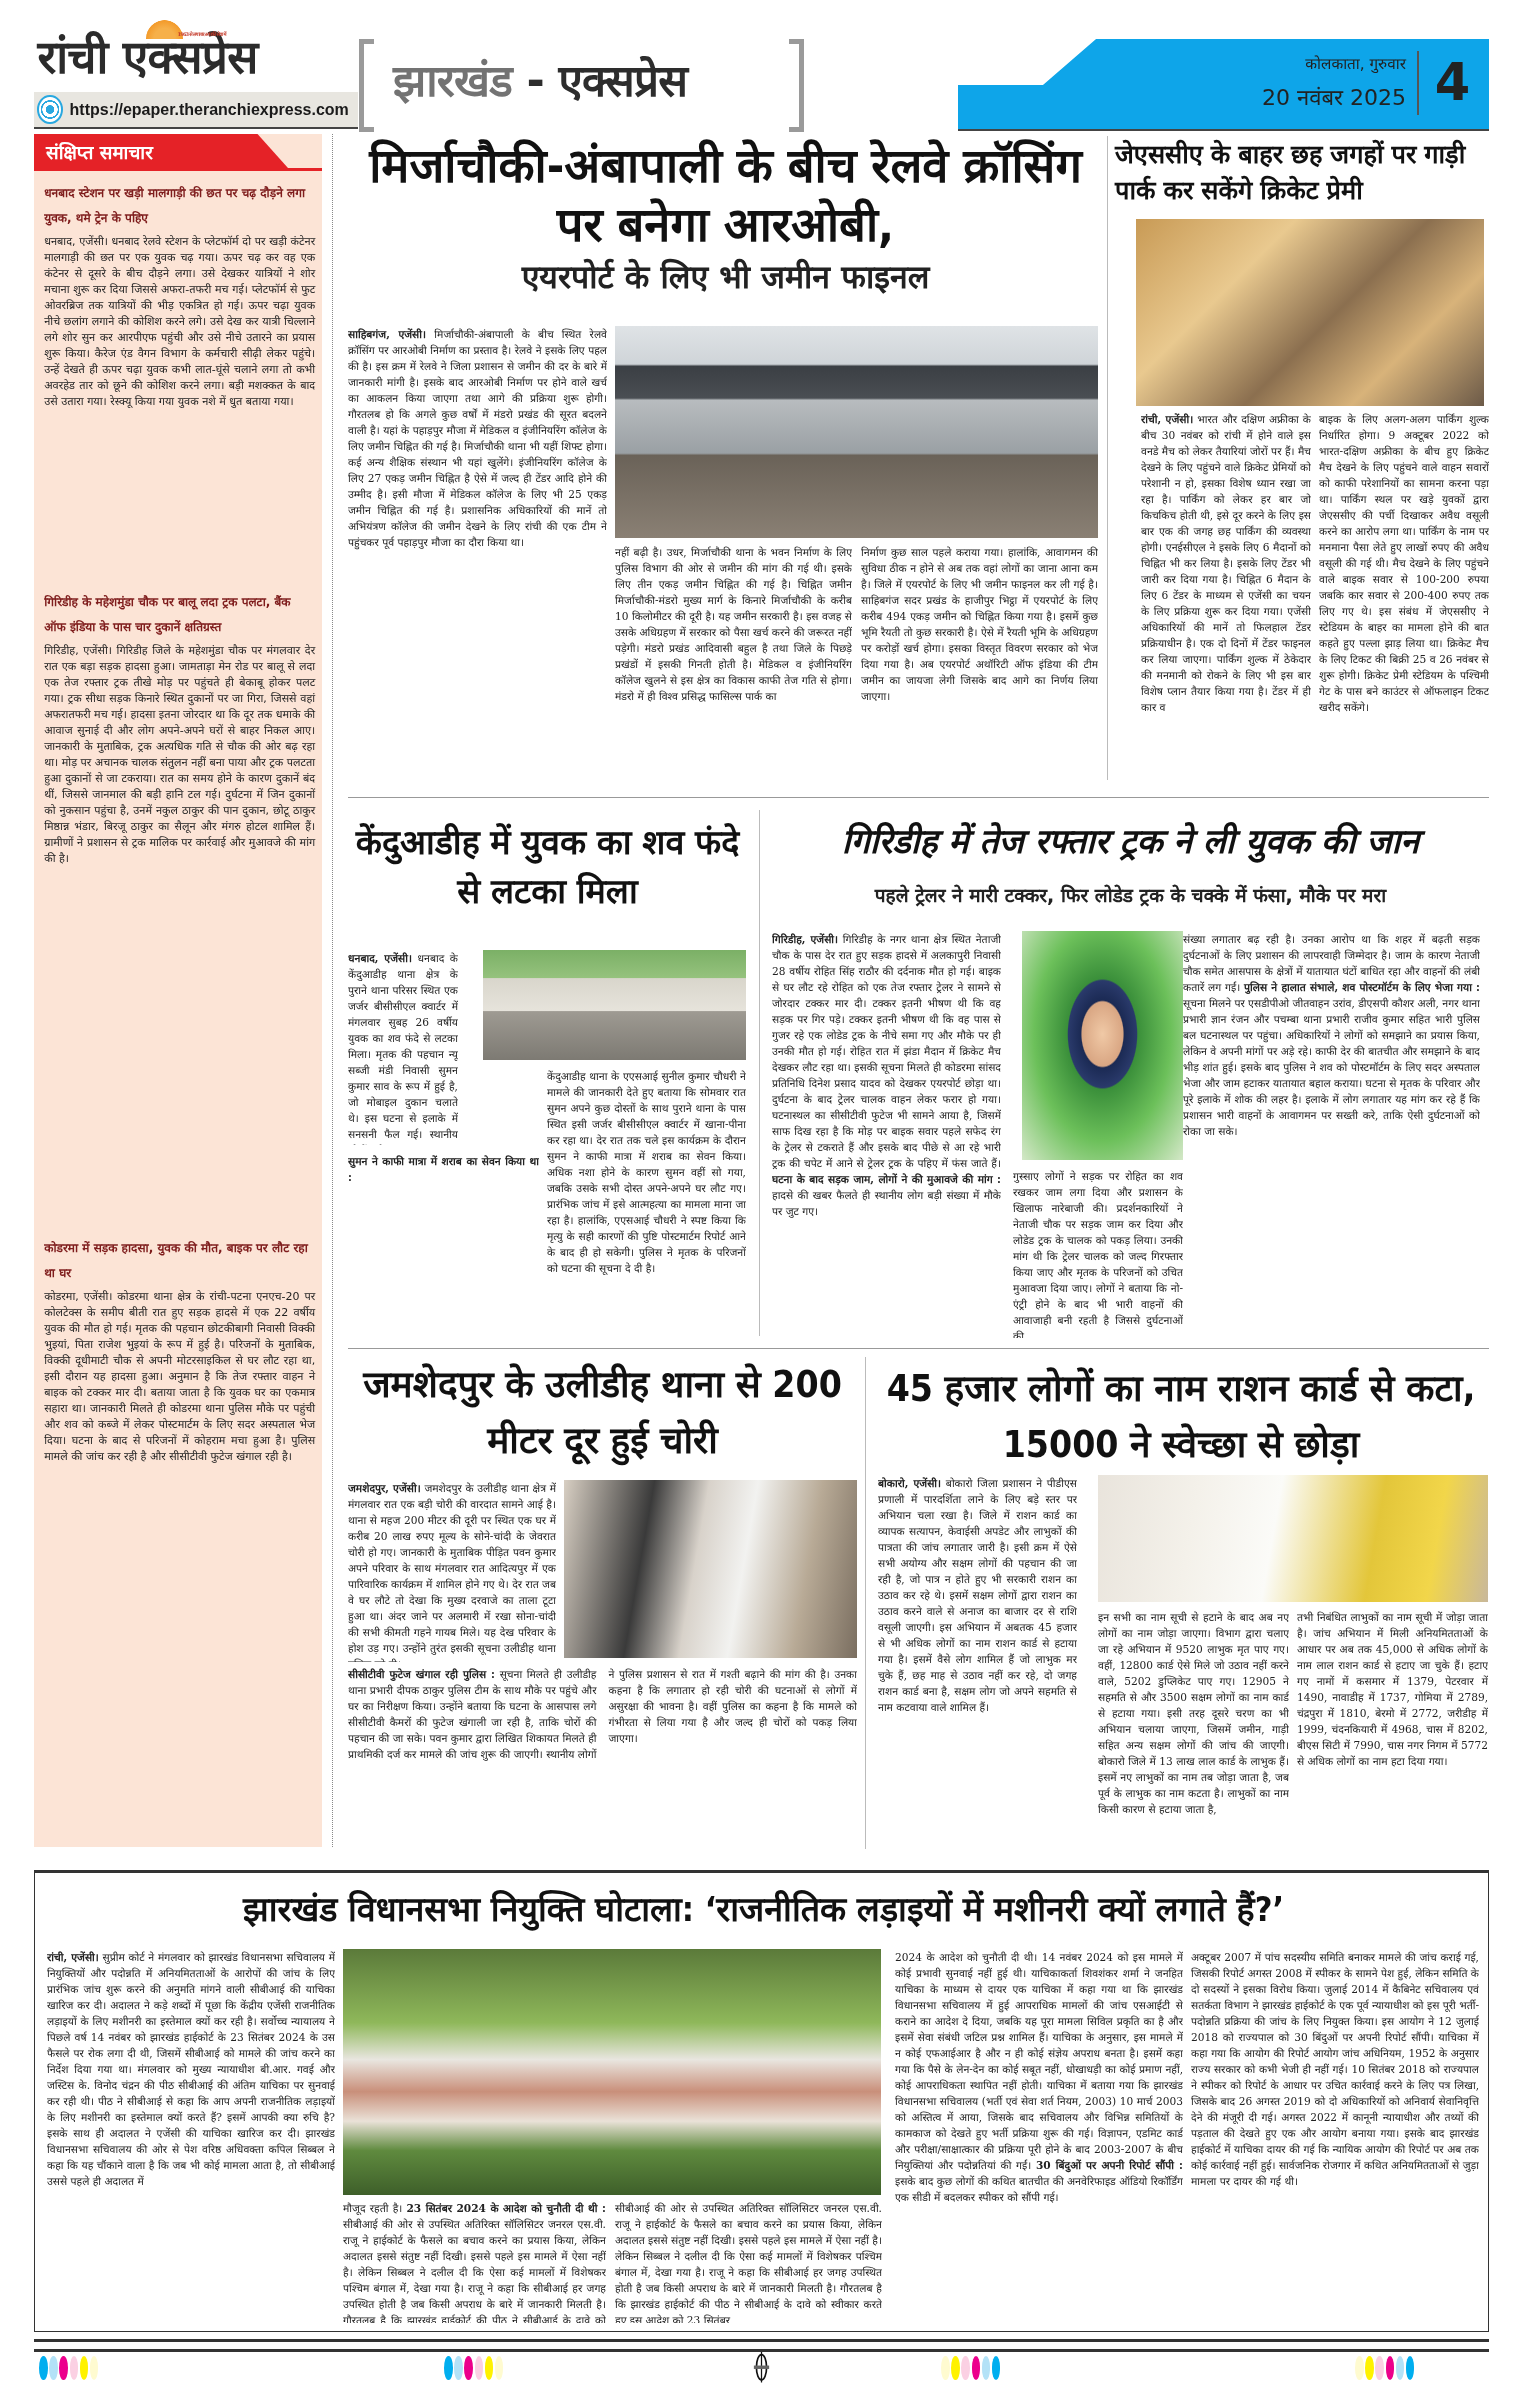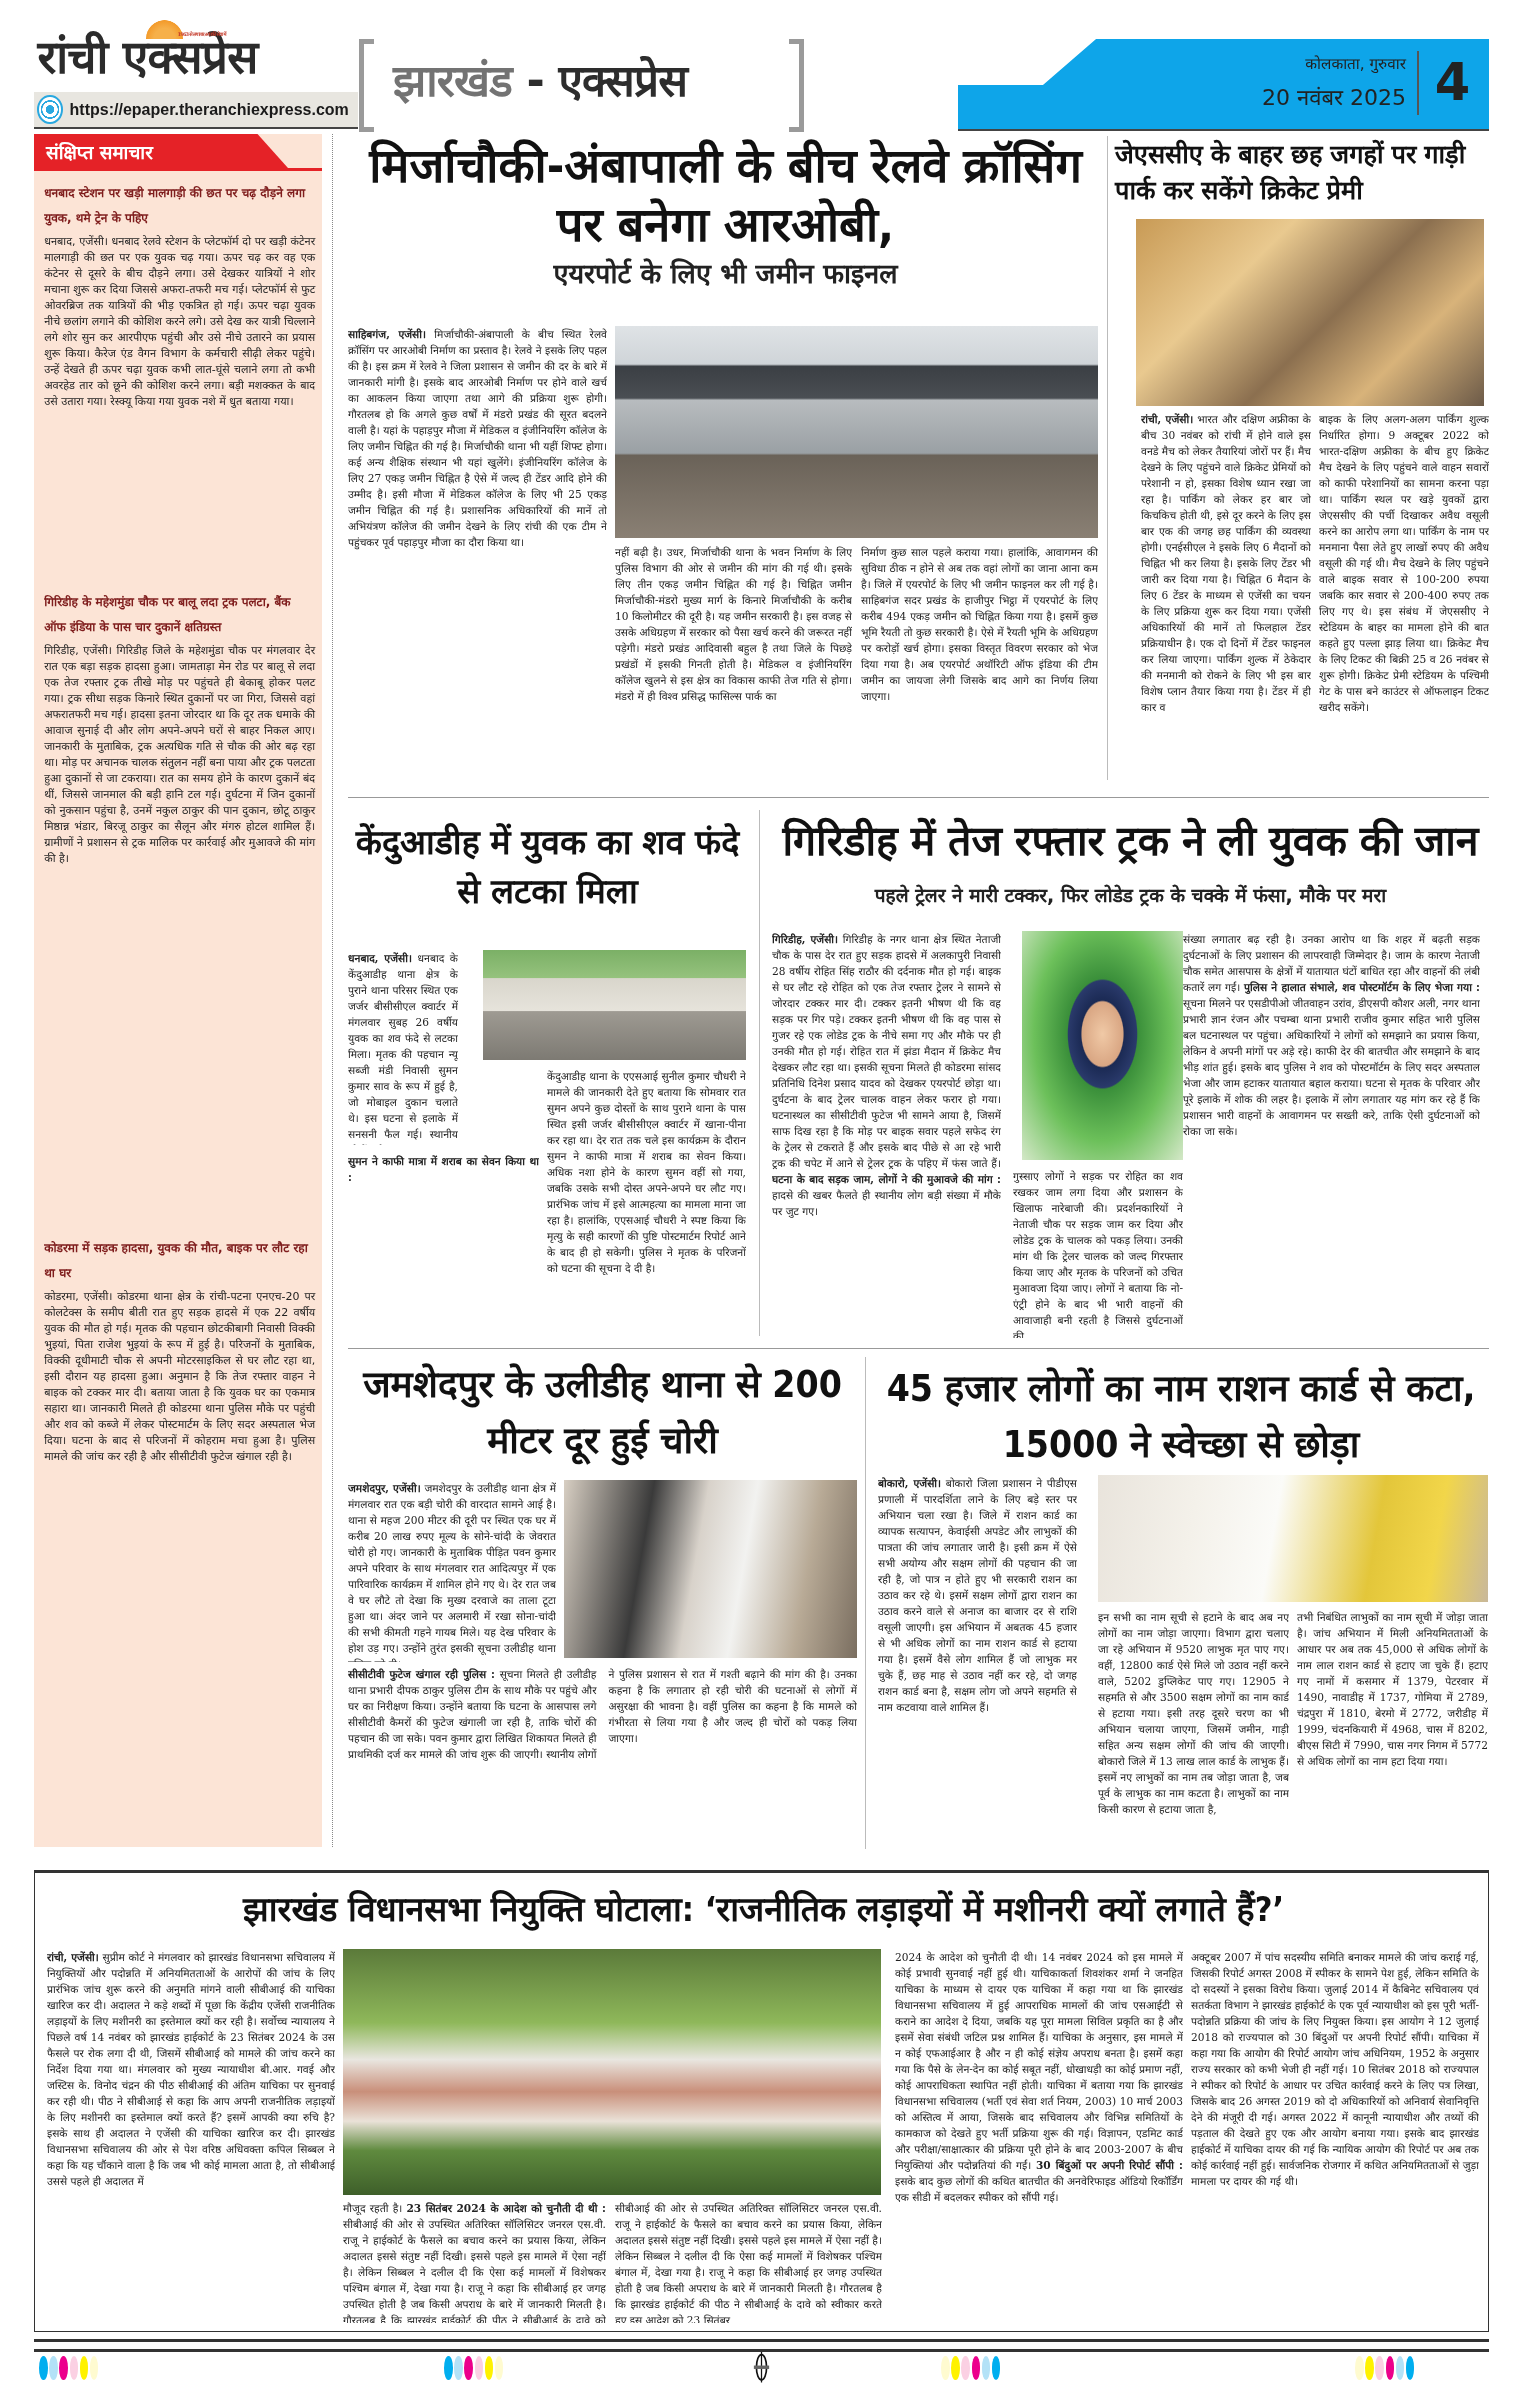--- a/index.html
+++ b/index.html
@@ -97,21 +97,21 @@
     <p>गिरिडीह, एजेंसी। गिरिडीह जिले के महेशमुंडा चौक पर मंगलवार देर रात एक बड़ा सड़क हादसा हुआ। जामताड़ा मेन रोड पर बालू से लदा एक तेज रफ्तार ट्रक तीखे मोड़ पर पहुंचते ही बेकाबू होकर पलट गया। ट्रक सीधा सड़क किनारे स्थित दुकानों पर जा गिरा, जिससे वहां अफरातफरी मच गई। हादसा इतना जोरदार था कि दूर तक धमाके की आवाज सुनाई दी और लोग अपने-अपने घरों से बाहर निकल आए। जानकारी के मुताबिक, ट्रक अत्यधिक गति से चौक की ओर बढ़ रहा था। मोड़ पर अचानक चालक संतुलन नहीं बना पाया और ट्रक पलटता हुआ दुकानों से जा टकराया। रात का समय होने के कारण दुकानें बंद थीं, जिससे जानमाल की बड़ी हानि टल गई। दुर्घटना में जिन दुकानों को नुकसान पहुंचा है, उनमें नकुल ठाकुर की पान दुकान, छोटू ठाकुर मिष्ठान्न भंडार, बिरजू ठाकुर का सैलून और मंगरु होटल शामिल हैं। ग्रामीणों ने प्रशासन से ट्रक मालिक पर कार्रवाई और मुआवजे की मांग की है।</p>
   </div>
   <div class="brief" style="top:1102px;">
     <h3>कोडरमा में सड़क हादसा, युवक की मौत, बाइक पर लौट रहा था घर</h3>
     <p>कोडरमा, एजेंसी। कोडरमा थाना क्षेत्र के रांची-पटना एनएच-20 पर कोलटेक्स के समीप बीती रात हुए सड़क हादसे में एक 22 वर्षीय युवक की मौत हो गई। मृतक की पहचान छोटकीबागी निवासी विक्की भुइयां, पिता राजेश भुइयां के रूप में हुई है। परिजनों के मुताबिक, विक्की दूधीमाटी चौक से अपनी मोटरसाइकिल से घर लौट रहा था, इसी दौरान यह हादसा हुआ। अनुमान है कि तेज रफ्तार वाहन ने बाइक को टक्कर मार दी। बताया जाता है कि युवक घर का एकमात्र सहारा था। जानकारी मिलते ही कोडरमा थाना पुलिस मौके पर पहुंची और शव को कब्जे में लेकर पोस्टमार्टम के लिए सदर अस्पताल भेज दिया। घटना के बाद से परिजनों में कोहराम मचा हुआ है। पुलिस मामले की जांच कर रही है और सीसीटीवी फुटेज खंगाल रही है।</p>
   </div>
 </div>
 <div class="dots-v" style="left:332px;"></div>
 
 <div class="headline" style="left:348px; top:136px; width:755px; font-size:47px; line-height:59px;">मिर्जाचौकी-अंबापाली के बीच रेलवे क्रॉसिंग पर बनेगा आरओबी,</div>
-<div class="subhead" style="left:348px; top:254px; width:755px; font-size:27px;">एयरपोर्ट के लिए भी जमीन फाइनल</div>
+<div class="subhead" style="left:348px; top:254px; width:755px; font-size:32px;">एयरपोर्ट के लिए भी जमीन फाइनल</div>
 <div class="body" style="left:348px; top:326px; width:259px; height:424px;">
   <b>साहिबगंज, एजेंसी।</b>
   <span>मिर्जाचौकी-अंबापाली के बीच स्थित रेलवे क्रॉसिंग पर आरओबी निर्माण का प्रस्ताव है। रेलवे ने इसके लिए पहल की है। इस क्रम में रेलवे ने जिला प्रशासन से जमीन की दर के बारे में जानकारी मांगी है। इसके बाद आरओबी निर्माण पर होने वाले खर्च का आकलन किया जाएगा तथा आगे की प्रक्रिया शुरू होगी। गौरतलब हो कि अगले कुछ वर्षों में मंडरो प्रखंड की सूरत बदलने वाली है। यहां के पहाड़पुर मौजा में मेडिकल व इंजीनियरिंग कॉलेज के लिए जमीन चिह्नित की गई है। मिर्जाचौकी थाना भी यहीं शिफ्ट होगा। कई अन्य शैक्षिक संस्थान भी यहां खुलेंगे। इंजीनियरिंग कॉलेज के लिए 27 एकड़ जमीन चिह्नित है ऐसे में जल्द ही टेंडर आदि होने की उम्मीद है। इसी मौजा में मेडिकल कॉलेज के लिए भी 25 एकड़ जमीन चिह्नित की गई है। प्रशासनिक अधिकारियों की मानें तो अभियंत्रण कॉलेज की जमीन देखने के लिए रांची की एक टीम ने पहुंचकर पूर्व पहाड़पुर मौजा का दौरा किया था।</span>
 </div>
 <div class="photo photo-bridge" style="left:615px; top:326px; width:483px; height:212px;"></div>
 <div class="body" style="left:615px; top:544px; width:237px; height:212px;">नहीं बढ़ी है। उधर, मिर्जाचौकी थाना के भवन निर्माण के लिए पुलिस विभाग की ओर से जमीन की मांग की गई थी। इसके लिए तीन एकड़ जमीन चिह्नित की गई है। चिह्नित जमीन मिर्जाचौकी-मंडरो मुख्य मार्ग के किनारे मिर्जाचौकी के करीब 10 किलोमीटर की दूरी है। यह जमीन सरकारी है। इस वजह से उसके अधिग्रहण में सरकार को पैसा खर्च करने की जरूरत नहीं पड़ेगी। मंडरो प्रखंड आदिवासी बहुल है तथा जिले के पिछड़े प्रखंडों में इसकी गिनती होती है। मेडिकल व इंजीनियरिंग कॉलेज खुलने से इस क्षेत्र का विकास काफी तेज गति से होगा। मंडरो में ही विश्व प्रसिद्ध फासिल्स पार्क का</div>
 <div class="body" style="left:861px; top:544px; width:237px; height:212px;">निर्माण कुछ साल पहले कराया गया। हालांकि, आवागमन की सुविधा ठीक न होने से अब तक वहां लोगों का जाना आना कम है। जिले में एयरपोर्ट के लिए भी जमीन फाइनल कर ली गई है। साहिबगंज सदर प्रखंड के हाजीपुर भिट्ठा में एयरपोर्ट के लिए करीब 494 एकड़ जमीन को चिह्नित किया गया है। इसमें कुछ भूमि रैयती तो कुछ सरकारी है। ऐसे में रैयती भूमि के अधिग्रहण पर करोड़ों खर्च होगा। इसका विस्तृत विवरण सरकार को भेज दिया गया है। अब एयरपोर्ट अथॉरिटी ऑफ इंडिया की टीम जमीन का जायजा लेगी जिसके बाद आगे का निर्णय लिया जाएगा।</div>
 
 <div class="rule-v" style="left:1107px; top:136px; height:644px;"></div>
 <div class="headline" style="left:1115px; top:136px; width:373px; font-size:25.4px; line-height:36px; text-align:left;">जेएससीए के बाहर छह जगहों पर गाड़ी पार्क कर सकेंगे क्रिकेट प्रेमी</div>
@@ -129,21 +129,21 @@
   <b>धनबाद, एजेंसी।</b>
   <span>धनबाद के केंदुआडीह थाना क्षेत्र के पुराने थाना परिसर स्थित एक जर्जर बीसीसीएल क्वार्टर में मंगलवार सुबह 26 वर्षीय युवक का शव फंदे से लटका मिला। मृतक की पहचान न्यू सब्जी मंडी निवासी सुमन कुमार साव के रूप में हुई है, जो मोबाइल दुकान चलाते थे। इस घटना से इलाके में सनसनी फैल गई। स्थानीय लोगों ने मंगलवार सुबह क्वार्टर के अंदर सुमन का शव पंखे के सहारे फंदे से लटका देखा। उन्होंने तत्काल पुलिस को सूचना दी। सूचना मिलते ही केंदुआडीह थाना पुलिस मौके पर पहुंची और शव को कब्जे में लेकर आगे की जांच शुरू की।</span>
 </div>
 <div class="photo photo-house" style="left:483px; top:950px; width:263px; height:110px;"></div>
 <div class="body" style="left:348px; top:1153px; width:191px; height:178px;">
   <b>सुमन ने काफी मात्रा में शराब का सेवन किया था :</b>
 </div>
 <div class="body" style="left:547px; top:1068px; width:199px; height:263px;">केंदुआडीह थाना के एएसआई सुनील कुमार चौधरी ने मामले की जानकारी देते हुए बताया कि सोमवार रात सुमन अपने कुछ दोस्तों के साथ पुराने थाना के पास स्थित इसी जर्जर बीसीसीएल क्वार्टर में खाना-पीना कर रहा था। देर रात तक चले इस कार्यक्रम के दौरान सुमन ने काफी मात्रा में शराब का सेवन किया। अधिक नशा होने के कारण सुमन वहीं सो गया, जबकि उसके सभी दोस्त अपने-अपने घर लौट गए। प्रारंभिक जांच में इसे आत्महत्या का मामला माना जा रहा है। हालांकि, एएसआई चौधरी ने स्पष्ट किया कि मृत्यु के सही कारणों की पुष्टि पोस्टमार्टम रिपोर्ट आने के बाद ही हो सकेगी। पुलिस ने मृतक के परिजनों को घटना की सूचना दे दी है।</div>
 
 <div class="rule-v" style="left:759px; top:810px; height:526px;"></div>
-<div class="headline" style="left:772px; top:818px; width:717px; font-size:41px; line-height:47px;">गिरिडीह में तेज रफ्तार ट्रक ने ली युवक की जान</div>
+<div class="headline" style="left:772px; top:818px; width:717px; font-size:34px; line-height:47px;font-style:italic;">गिरिडीह में तेज रफ्तार ट्रक ने ली युवक की जान</div>
 <div class="subhead" style="left:772px; top:882px; width:717px; font-size:19px;">पहले ट्रेलर ने मारी टक्कर, फिर लोडेड ट्रक के चक्के में फंसा, मौके पर मरा</div>
 <div class="body" style="left:772px; top:931px; width:229px; height:407px;">
   <b>गिरिडीह, एजेंसी।</b>
   <span>गिरिडीह के नगर थाना क्षेत्र स्थित नेताजी चौक के पास देर रात हुए सड़क हादसे में अलकापुरी निवासी 28 वर्षीय रोहित सिंह राठौर की दर्दनाक मौत हो गई। बाइक से घर लौट रहे रोहित को एक तेज रफ्तार ट्रेलर ने सामने से जोरदार टक्कर मार दी। टक्कर इतनी भीषण थी कि वह सड़क पर गिर पड़े। टक्कर इतनी भीषण थी कि वह पास से गुजर रहे एक लोडेड ट्रक के नीचे समा गए और मौके पर ही उनकी मौत हो गई। रोहित रात में झंडा मैदान में क्रिकेट मैच देखकर लौट रहा था। इसकी सूचना मिलते ही कोडरमा सांसद प्रतिनिधि दिनेश प्रसाद यादव को देखकर एयरपोर्ट छोड़ा था। दुर्घटना के बाद ट्रेलर चालक वाहन लेकर फरार हो गया। घटनास्थल का सीसीटीवी फुटेज भी सामने आया है, जिसमें साफ दिख रहा है कि मोड़ पर बाइक सवार पहले सफेद रंग के ट्रेलर से टकराते हैं और इसके बाद पीछे से आ रहे भारी ट्रक की चपेट में आने से ट्रेलर ट्रक के पहिए में फंस जाते हैं।</span>
   <b>घटना के बाद सड़क जाम, लोगों ने की मुआवजे की मांग :</b>
   <span>हादसे की खबर फैलते ही स्थानीय लोग बड़ी संख्या में मौके पर जुट गए।</span>
 </div>
 <div class="photo photo-man" style="left:1022px; top:931px; width:161px; height:229px;"></div>
 <div class="body" style="left:1013px; top:1168px; width:170px; height:170px;">
   <span>गुस्साए लोगों ने सड़क पर रोहित का शव रखकर जाम लगा दिया और प्रशासन के खिलाफ नारेबाजी की।</span>

